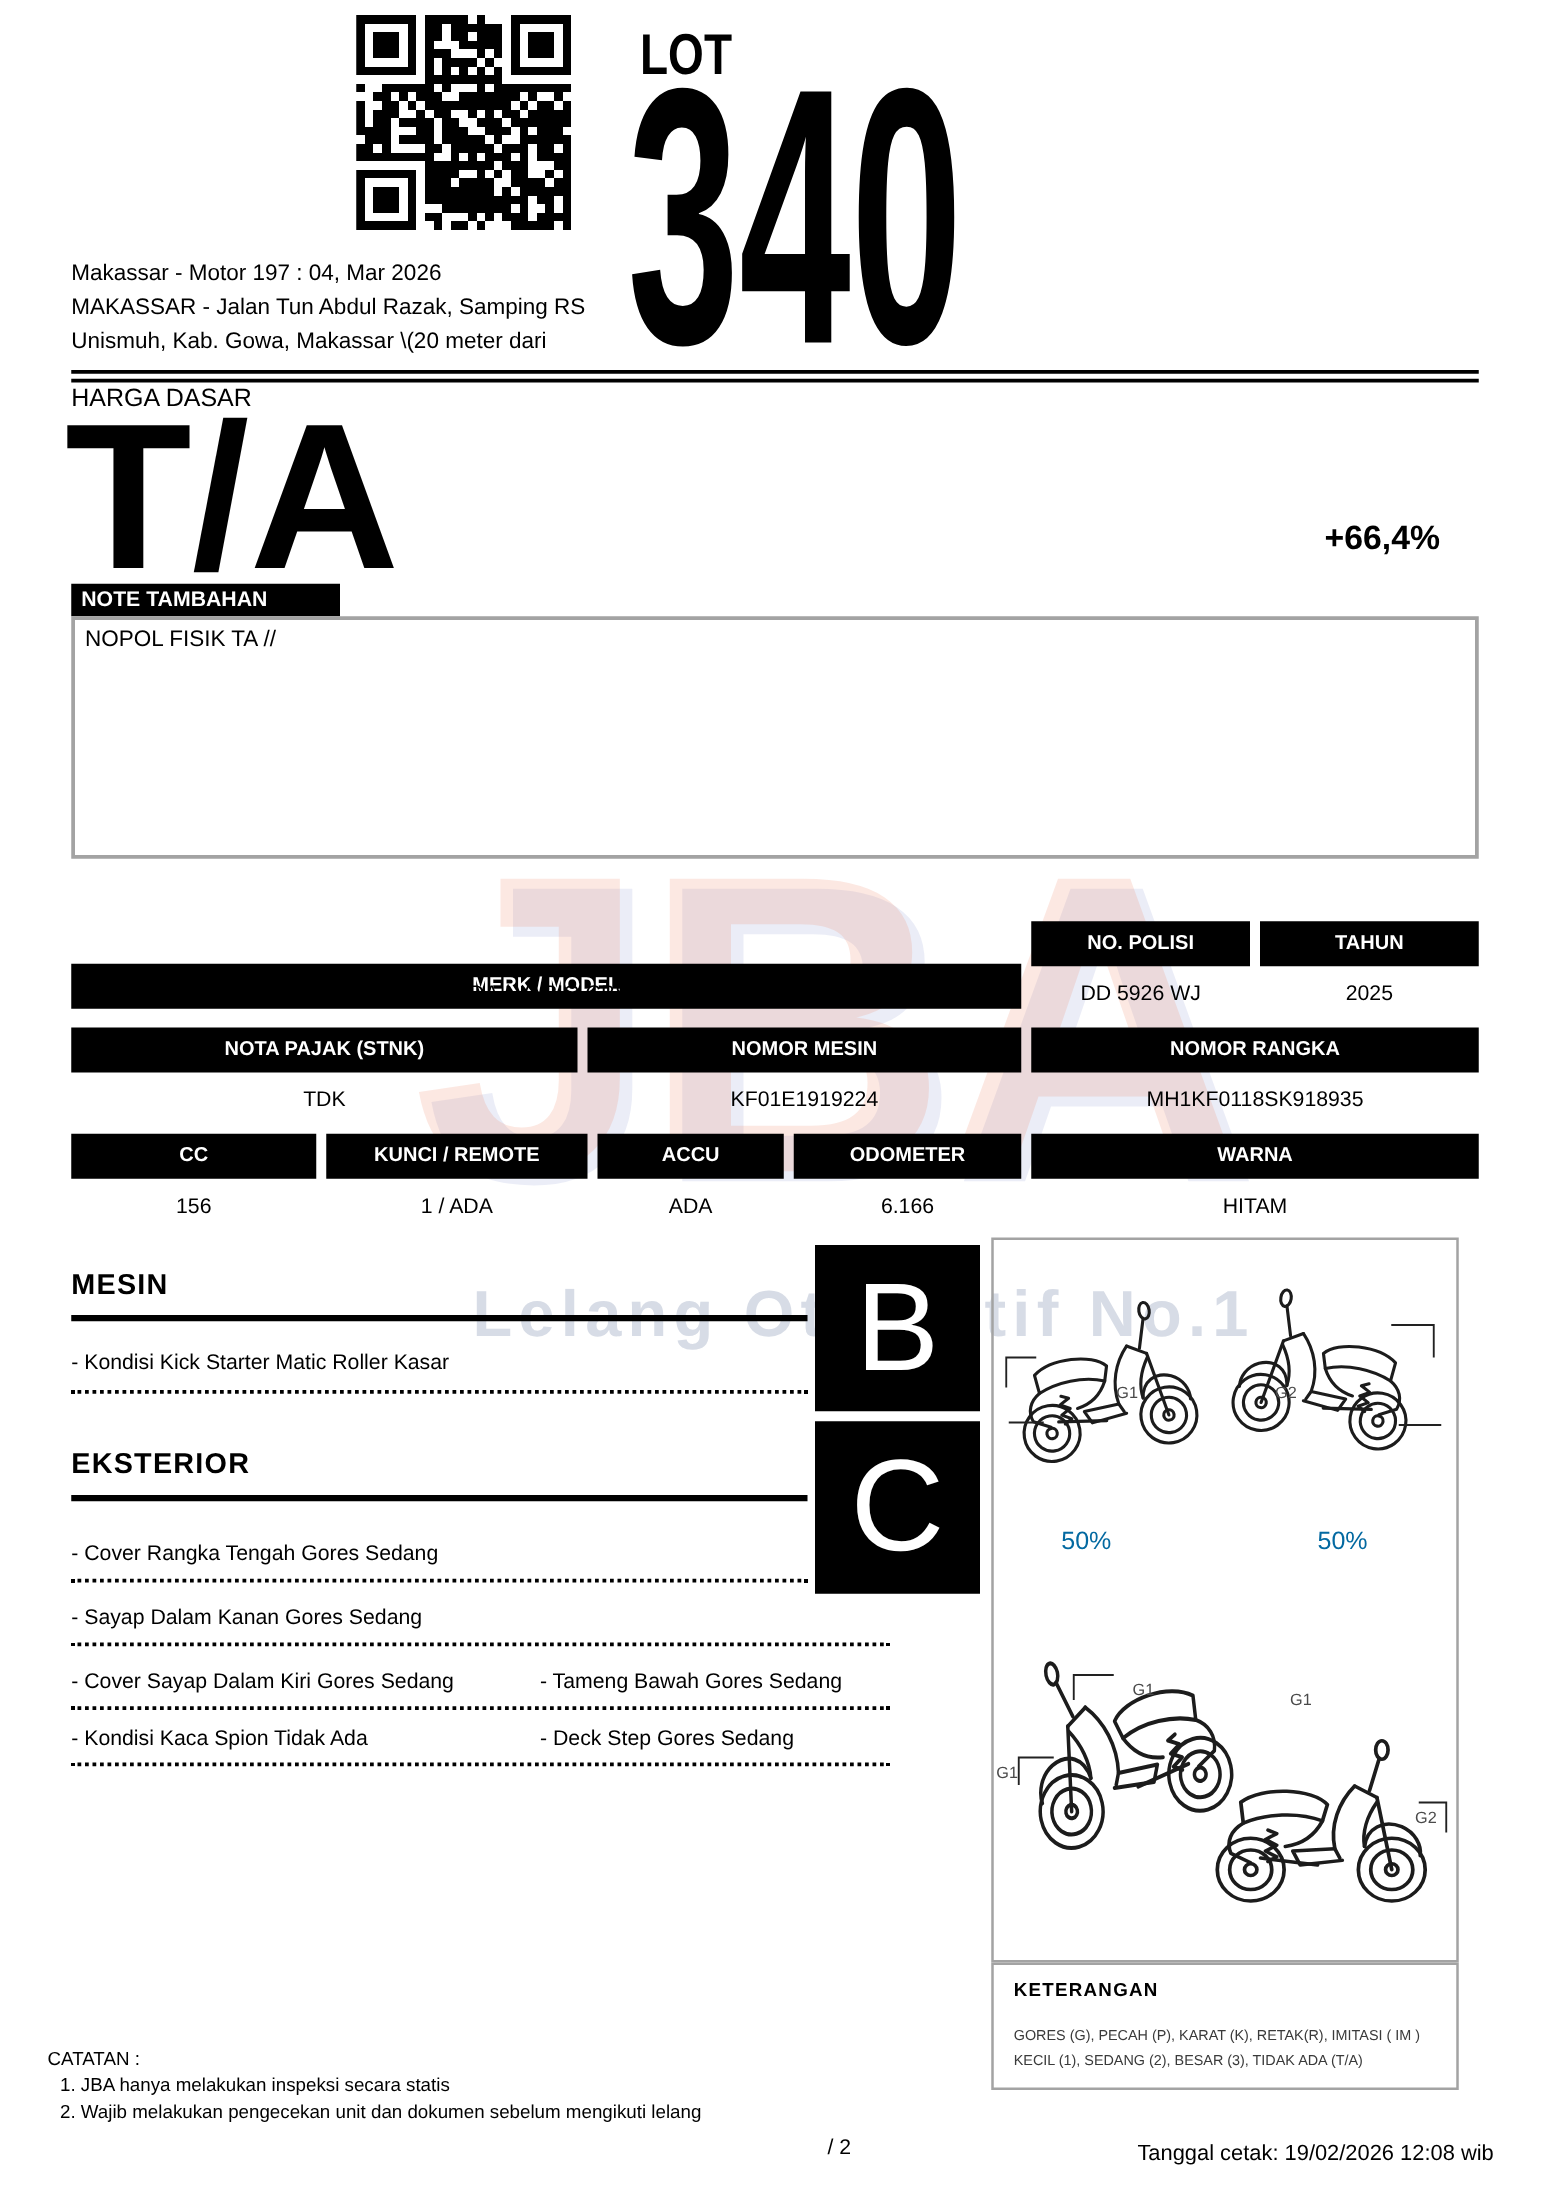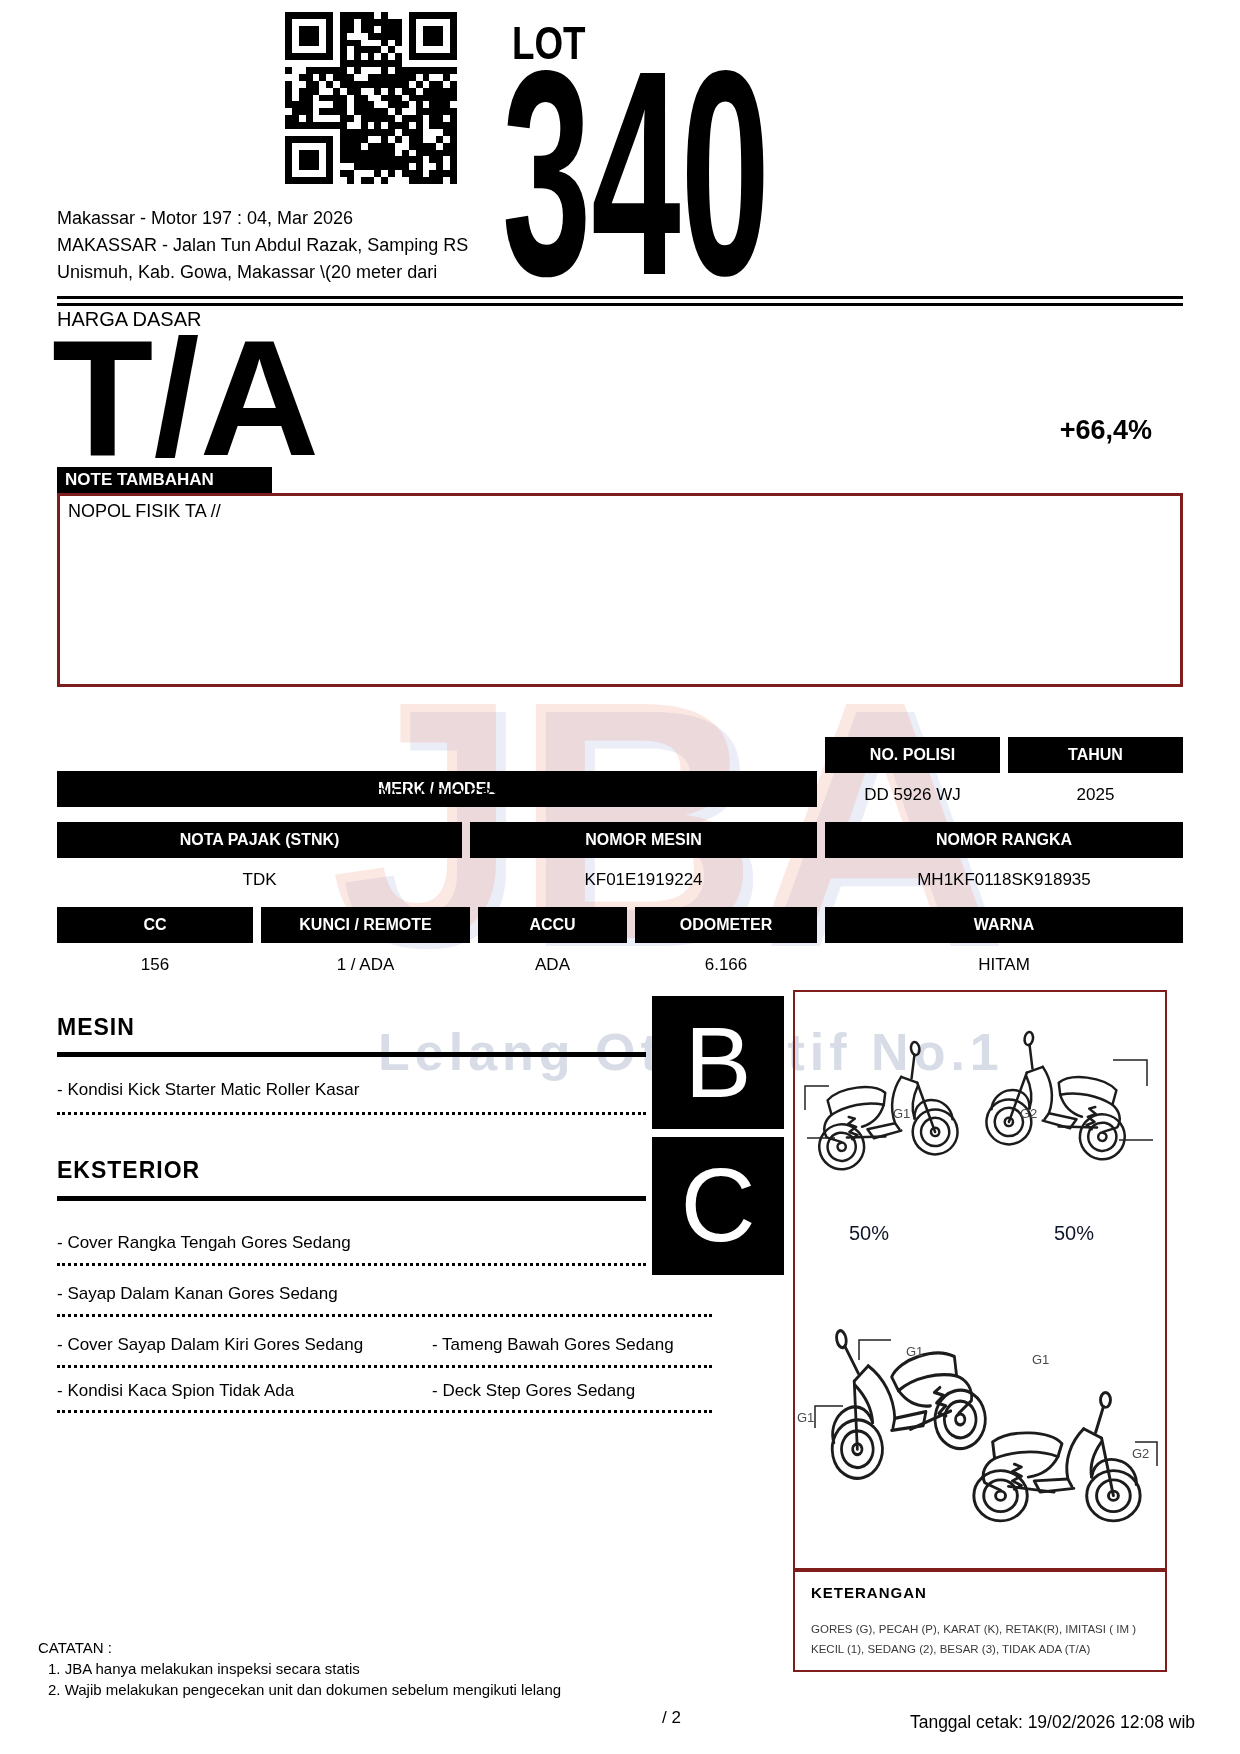--- a/index.html
+++ b/index.html
@@ -11,23 +11,23 @@
   .venue-line{font-size:18px;line-height:27px;white-space:nowrap}
   .rule2{height:4px;border-top:3px solid #000;border-bottom:3px solid #000}
   .th{position:absolute;z-index:1;height:36px;background:#000;color:#fff;font-weight:bold;
       font-size:16px;line-height:36px;text-align:center;white-space:nowrap}
   .tv{position:absolute;z-index:1;height:24px;font-size:17px;line-height:24px;text-align:center;white-space:nowrap}
   .sect{font-size:23px;font-weight:bold;letter-spacing:1px}
   .ul{background:#000;height:5px}
   .dot{height:0;border-bottom:3px dotted #000}
   .item{font-size:17px;white-space:nowrap}
   .grade{background:#000;color:#fff;text-align:center}
-  .box{border:2px solid #7f1d1d}
+  .box{border:2px solid #a3a3a3}
   .glbl{font-size:13px;color:#4a4a4a}
-  .pct{font-size:20px;color:#0f172a}
+  .pct{font-size:20px;color:#0369a1}
   .ln{fill:none;stroke:#1c1c1c;stroke-width:3;stroke-linecap:round;stroke-linejoin:round}
   .callout{fill:none;stroke:#222;stroke-width:1.5}
   .small{font-size:15px}
 </style>
 </head>
 <body>
 
 <div class="page">
 
   <div class="wm" style="left:330px;top:650px;font-size:340px;line-height:1;color:rgba(238,128,92,0.18);

